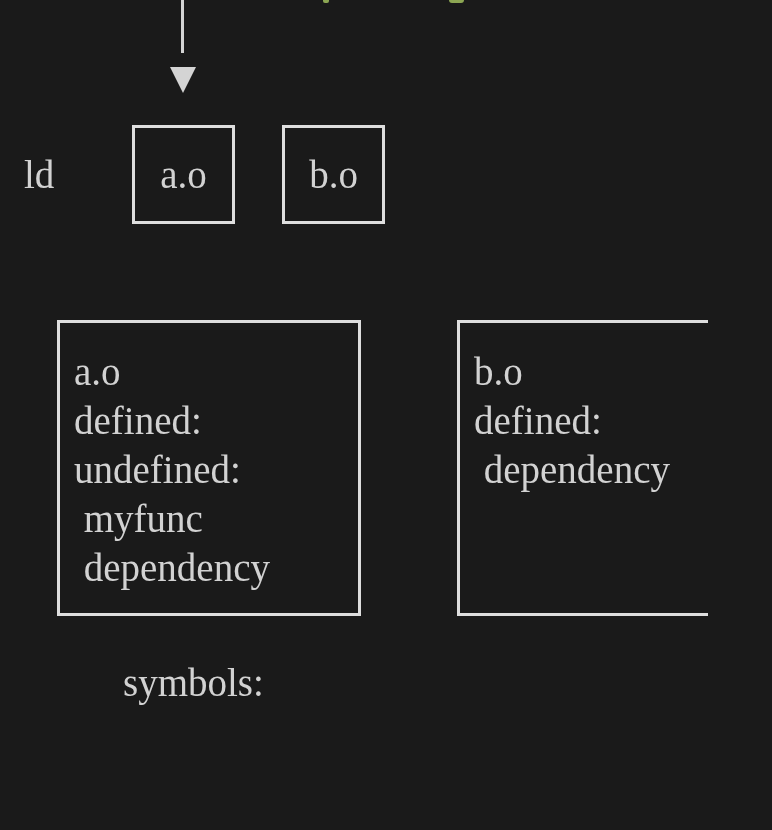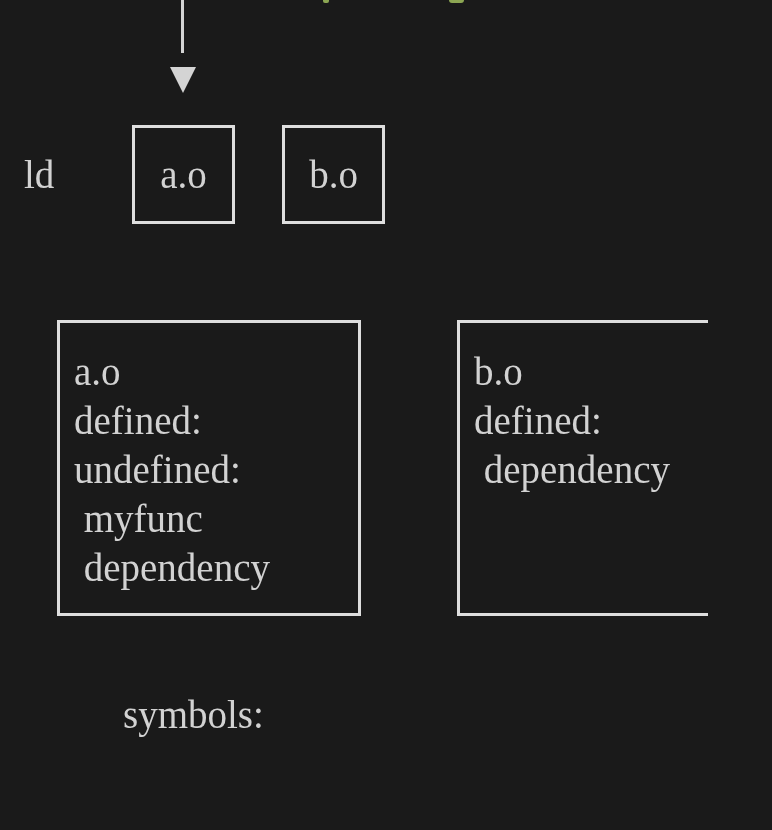--- a/index.html
+++ b/index.html
@@ -70,21 +70,21 @@
     width: 304px; height: 296px;
     border: 3px solid var(--box-border);
     padding: 24px 0 0 14px;
   }
   .sym-box.a { left: 57px; }
   .sym-box.b { left: 457px; }
   .sym-line { white-space: pre; }
 
   .symbols-caption {
     position: absolute;
-    left: 123px; top: 690px;
+    left: 123px; top: 658px;
     white-space: pre;
   }
 </style>
 </head>
 <body>
 
 <div class="stage">
 
   <div class="green-frag f1"></div>
   <div class="green-frag f2"></div>

